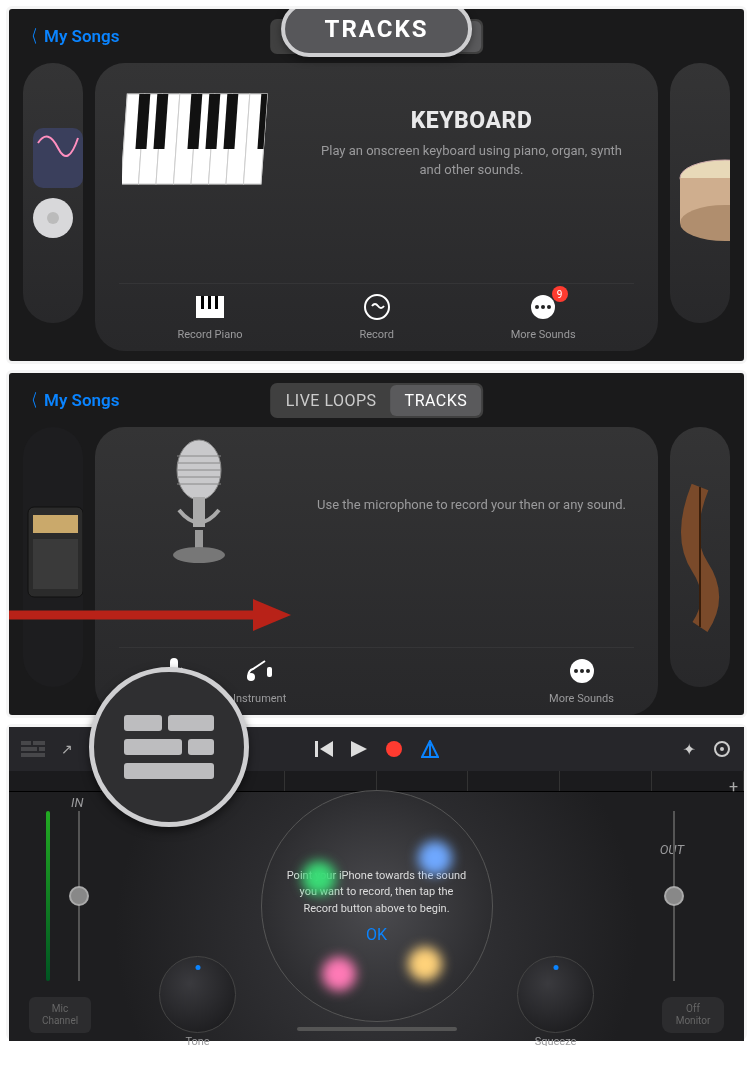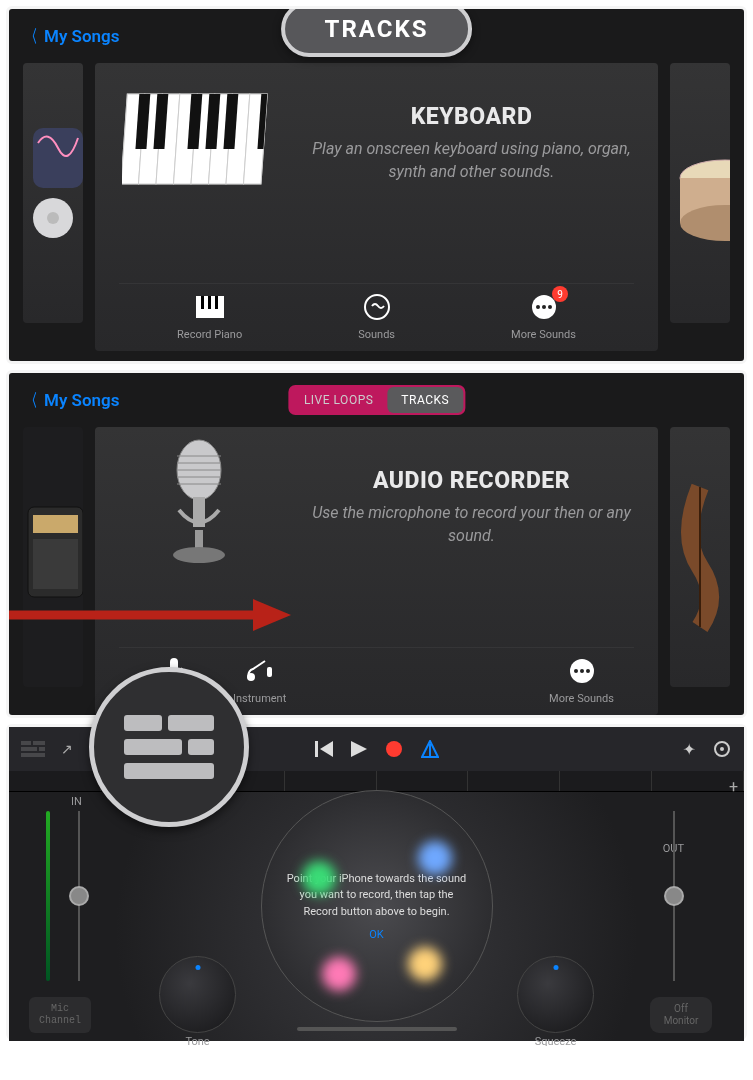--- a/index.html
+++ b/index.html
@@ -31,41 +31,41 @@
   .topbar{
     display:flex;
     align-items:center;
     padding:8px 14px;
     position:relative;
     height:38px;
   }
   .back{ color:var(--blue); font-size:17px; font-weight:600; display:flex; align-items:center; gap:4px;}
   .segmented{
     position:absolute; left:50%; transform:translateX(-50%);
-    display:flex; background:#be185d; border-radius:7px; padding:2px;
-    font-size:12px; letter-spacing:.5px;
+    display:flex; background:#404040; border-radius:7px; padding:2px;
+    font-size:16px; letter-spacing:.5px;
   }
   .seg{ padding:6px 14px; border-radius:6px; color:#ccc;}
   .seg.active{ background:#5a5a5c; color:#fff;}
   .stage{
     display:flex; align-items:stretch; gap:0;
     padding:0 8px 8px 8px;
   }
   .card{
     flex:0 0 auto;
     background:linear-gradient(#343435,#28282a);
-    border-radius:4px;
+    border-radius:30px;
     margin:0 6px;
   }
   .side-card{ width:60px; height:260px; display:flex; align-items:center; justify-content:center; overflow:hidden;}
   .main-card{ flex:1; height:260px; display:flex; flex-direction:column; justify-content:space-between; padding:18px 24px 10px 24px;}
   .hero{ display:flex; align-items:center; gap:30px;}
   .hero-text{ text-align:center; flex:1;}
   .hero-text h2{ margin:4px 0 8px 0; font-size:23px; font-weight:800; letter-spacing:.5px;}
-  .hero-text p{ margin:0; font-size:16px; color:var(--muted); line-height:1.4;font-style:italic;}
+  .hero-text p{ margin:0; font-size:13px; color:var(--muted); line-height:1.4;}
   .subitems{ display:flex; justify-content:space-around; padding-top:8px; border-top:1px solid rgba(255,255,255,.05);}
   .subitem{ display:flex; flex-direction:column; align-items:center; gap:6px; font-size:11px; color:var(--muted); position:relative;}
   .subicon{ width:30px; height:30px; display:flex; align-items:center; justify-content:center;}
   .badge{ position:absolute; top:-6px; right:8px; background:#ff3b30; color:#fff; border-radius:50%; width:16px; height:16px; font-size:10px; display:flex; align-items:center; justify-content:center;}
   .dots{ display:flex; gap:7px; justify-content:center; padding:10px 0 6px 0;}
   .homebar{ width:160px; height:4px; background:#555; border-radius:2px; margin:0 auto 6px auto;}
 
   
   .callout-pill{
     position:absolute; top:-8px; left:50%; transform:translateX(-50%);
@@ -109,40 +109,40 @@
     display:flex; align-items:center; justify-content:center;
   }
   .big-circle{
     width:230px; height:230px; border-radius:50%;
     background:radial-gradient(circle,#4b4b4f 0%,#2d2d30 70%);
     border:1px solid #555;
     display:flex; align-items:center; justify-content:center; text-align:center;
     position:relative; overflow:hidden;
   }
   .big-circle .msg{ font-size:11px; color:#ddd; width:180px; line-height:1.5;}
-  .big-circle .ok{ color:var(--blue); margin-top:8px; font-size:11px; display:block;}
+  .big-circle .ok{ color:var(--blue); margin-top:8px; font-size:16px; display:block;}
   .knob{
     width:75px; height:75px; border-radius:50%;
     background:radial-gradient(circle at 40% 35%,#3a3a3e,#161618);
     border:1px solid #444; position:absolute; bottom:8px;
   }
   .knob::after{ content:""; position:absolute; width:5px; height:5px; background:var(--blue); border-radius:50%; top:8px; left:50%; transform:translateX(-50%);}
   .knob-l{ left:150px;}
   .knob-r{ right:150px;}
   .knob-label{ position:absolute; bottom:-4px; font-size:11px; color:var(--muted); width:75px; text-align:center;}
   .slider{
     position:absolute; top:40px; width:30px; height:170px;
   }
   .slider .track{ position:absolute; left:50%; width:2px; height:100%; background:#555; transform:translateX(-50%);}
   .slider .thumb{ position:absolute; left:50%; transform:translate(-50%,-50%); width:16px; height:16px; background:#888; border-radius:50%; border:2px solid #aaa;}
   .slider-l{ left:55px;} .slider-r{ right:55px;}
-  .slider-label{ position:absolute; top:24px; font-size:11px; color:var(--muted);}
+  .slider-label{ position:absolute; top:24px; font-size:13px; color:var(--muted);font-style:italic;}
   .sl-l{ left:62px;} .sl-r{ right:60px;margin-top:47px;}
   .btm-btn{ position:absolute; bottom:8px; background:#2c2c2e; color:#666; font-size:10px; padding:6px 8px; border-radius:6px; text-align:center; width:46px; line-height:1.2;}
-  .btm-l{ left:20px;font-family:Liberation Mono, monospace;} .btm-r{ right:32px;border-radius:9px;}
+  .btm-l{ left:20px;} .btm-r{ right:20px;border-radius:9px;}
   .timeline{ position:absolute; top:0; left:0; right:0; height:20px; background:#1b1b1d; border-bottom:1px solid #000; display:flex;}
   .timeline div{ flex:1; border-right:1px solid #333; position:relative;}
   .blob{ position:absolute; width:34px; height:34px; border-radius:50%; filter:blur(6px);}
   .plus-btn{ position:absolute; right:6px; top:6px; color:#aaa; font-size:16px;}
 
   
   .chev{ display:inline-block; transform:scaleX(.7);}
   svg{ display:block;}
 </style>
 </head>
@@ -212,21 +212,21 @@
           </div>
           <span>Record Piano</span>
         </div>
         <div class="subitem">
           <div class="subicon">
             <svg width="26" height="26">
                 <circle cx="13" cy="13" r="12" fill="none" stroke="#fff" stroke-width="2"></circle>
                 <path d="M8 12 Q11 8 14 12 T20 12" stroke="#fff" fill="none" stroke-width="2"></path>
               </svg>
           </div>
-          <span>Sounds</span>
+          <span>Record</span>
         </div>
         <div class="subitem">
           <div class="subicon">
             <svg width="26" height="26">
                 <circle cx="13" cy="13" r="12" fill="#fff"></circle>
                 <circle cx="7" cy="13" r="2" fill="#222"></circle>
                 <circle cx="13" cy="13" r="2" fill="#222"></circle>
                 <circle cx="19" cy="13" r="2" fill="#222"></circle>
               </svg>
           </div>
@@ -283,21 +283,20 @@
           <svg width="100" height="140" viewBox="0 0 100 140">
             <ellipse cx="50" cy="35" rx="22" ry="30" fill="#c9c9cb" stroke="#888"></ellipse>
             <path d="M28 35 h44 M28 28 h44 M28 42 h44 M28 21 h44 M28 49 h44" stroke="#888" stroke-width="1"></path>
             <rect x="44" y="62" width="12" height="30" fill="#aaa"></rect>
             <path d="M30 75 Q50 100 70 75" stroke="#aaa" stroke-width="4" fill="none"></path>
             <rect x="46" y="95" width="8" height="20" fill="#999"></rect>
             <ellipse cx="50" cy="120" rx="26" ry="8" fill="#777"></ellipse>
           </svg>
         </div>
         <div class="hero-text">
-          <h2>AUDIO RECORDER</h2>
           <p>Use the microphone to record your then or any sound.</p>
         </div>
       </div>
       <div class="subitems" style="justify-content:space-between; gap:44px; padding-left:40px;">
         <div class="subitem">
           <div class="subicon">
             <svg width="20" height="26">
                 <rect x="6" y="0" width="8" height="14" rx="4" fill="#fff"></rect>
                 <path d="M2 10 Q10 22 18 10" stroke="#fff" stroke-width="2" fill="none"></path>
                 <line x1="10" y1="18" x2="10" y2="24" stroke="#fff" stroke-width="2"></line>

